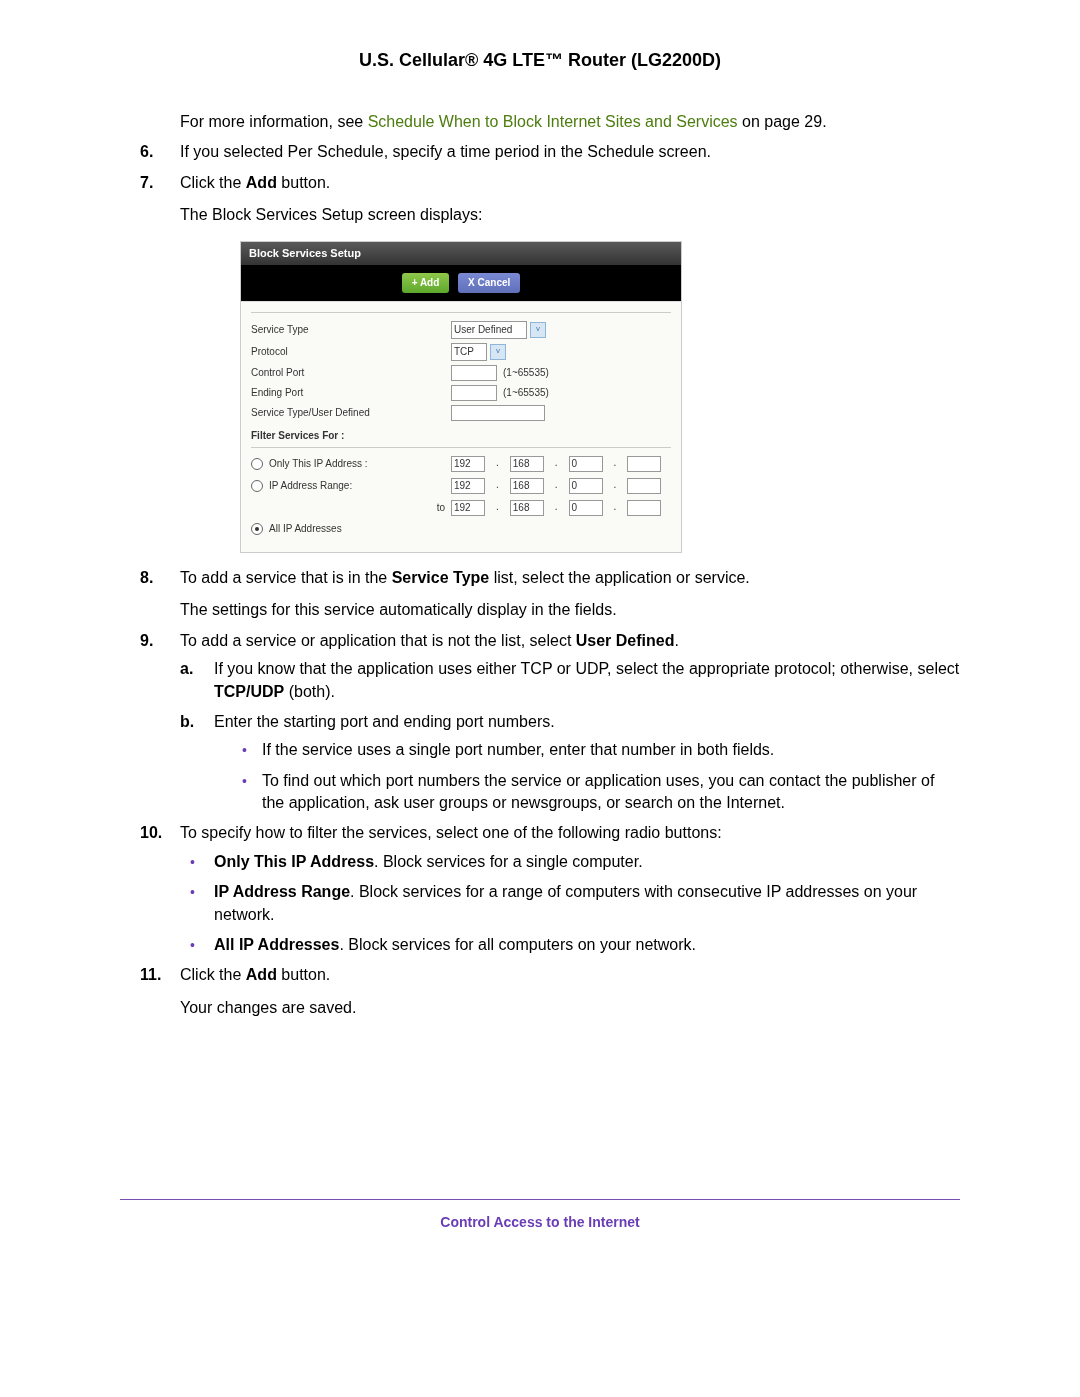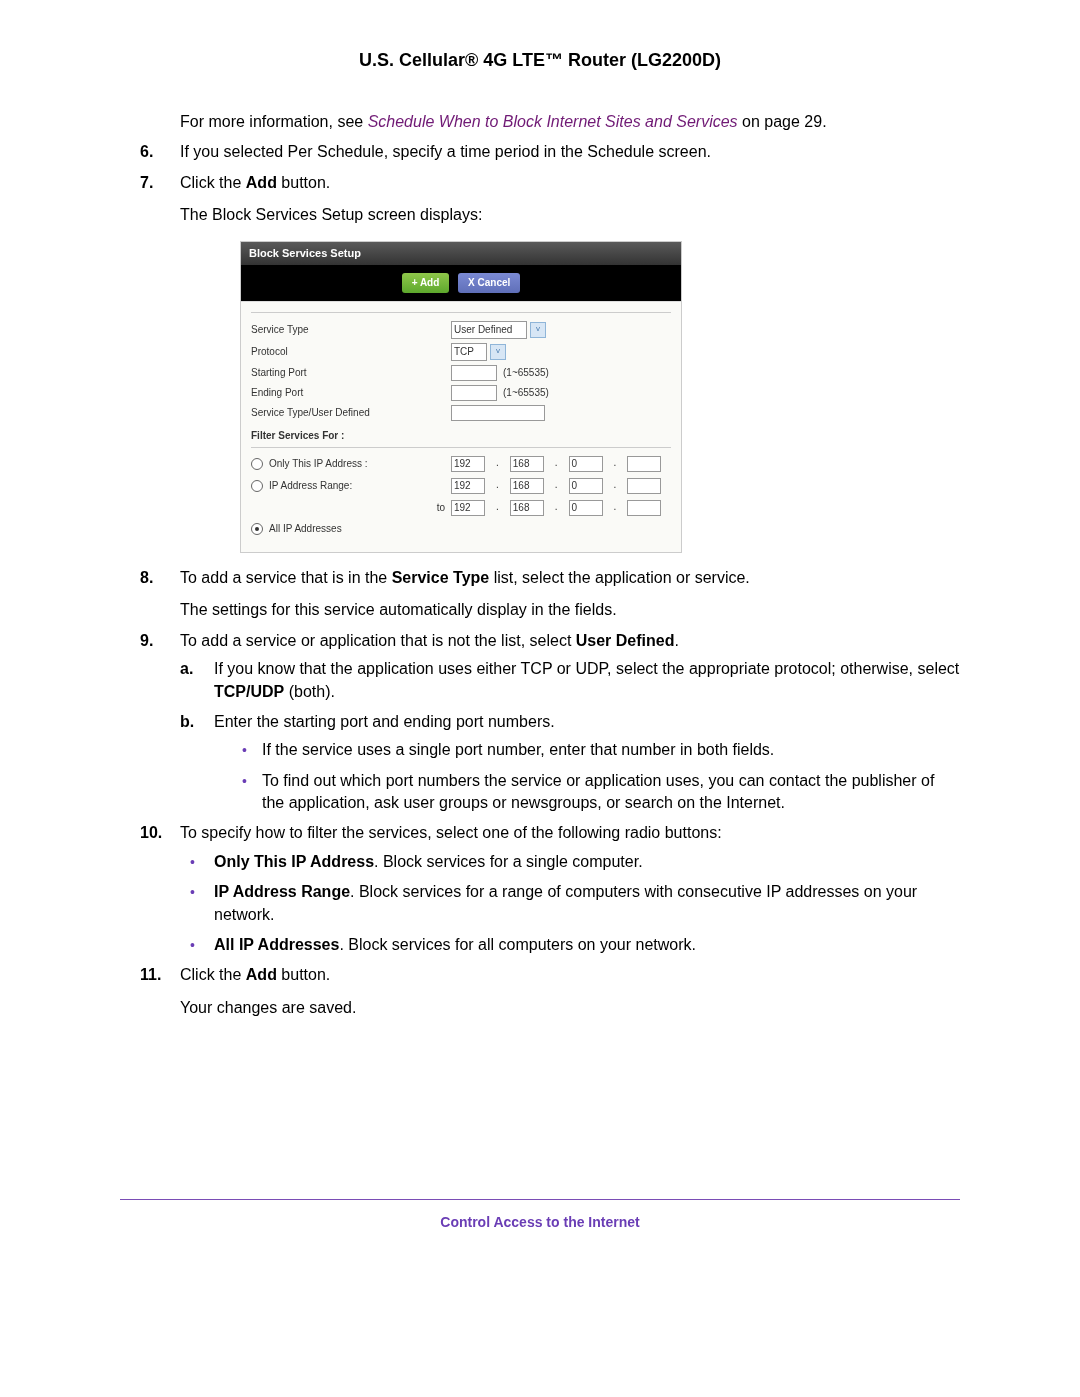--- a/index.html
+++ b/index.html
@@ -23,22 +23,21 @@
     margin-top: 10px;
   }
   .body-text {
     line-height: 1.4;
   }
   .para {
     margin-left: 60px;
     margin-bottom: 8px;
   }
   .link {
-    color: #701a75;
-    font-style: italic;
+    color: #4d7c0f;
   }
   ol.main-list {
     list-style: none;
     padding: 0;
     margin: 0;
   }
   ol.main-list > li {
     margin-bottom: 8px;
     padding-left: 60px;
     position: relative;
@@ -317,21 +316,21 @@
               </div>
             </div>
             <div class="fig-row">
               <div class="fig-label">Protocol</div>
               <div class="fig-control">
                 <span class="fig-select" style="width:30px">TCP</span>
                   <span class="fig-select-arrow">v</span>
               </div>
             </div>
             <div class="fig-row">
-              <div class="fig-label">Starting Port</div>
+              <div class="fig-label">Control Port</div>
               <div class="fig-control">
                 <span class="fig-input fig-input-port"></span>
                 <span class="fig-hint">(1~65535)</span>
               </div>
             </div>
             <div class="fig-row">
               <div class="fig-label">Ending Port</div>
               <div class="fig-control">
                 <span class="fig-input fig-input-port"></span>
                 <span class="fig-hint">(1~65535)</span>

